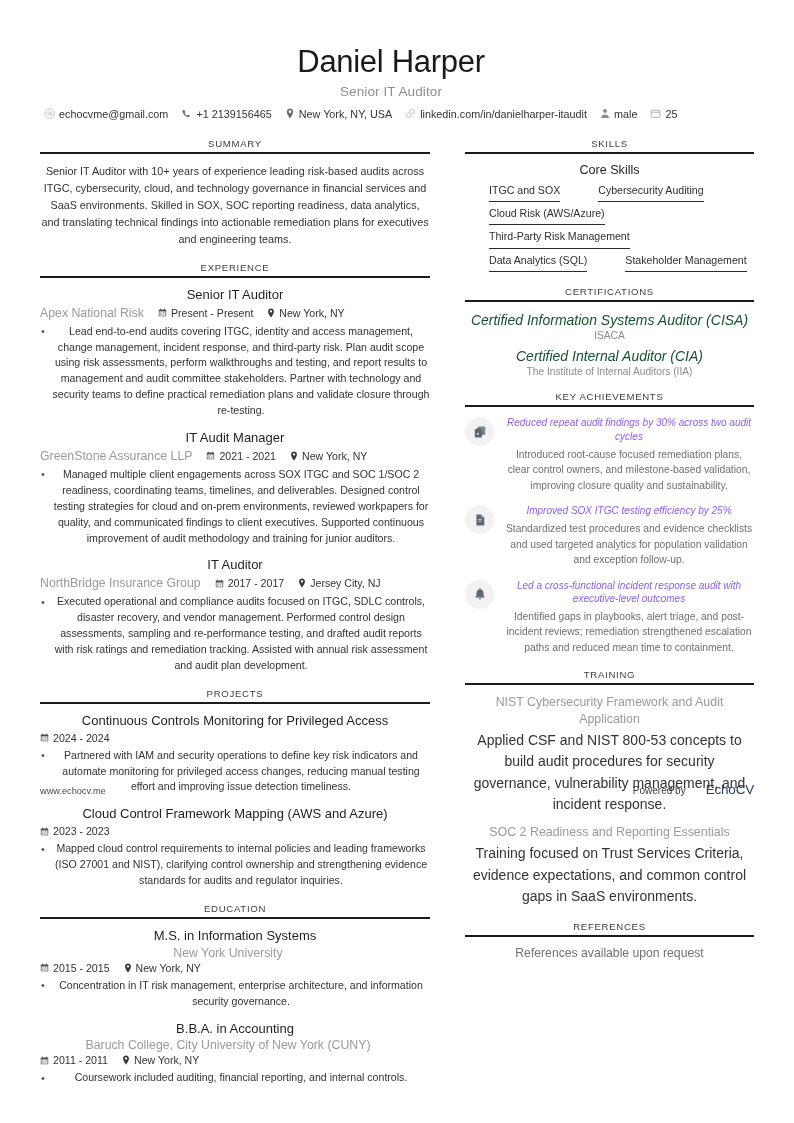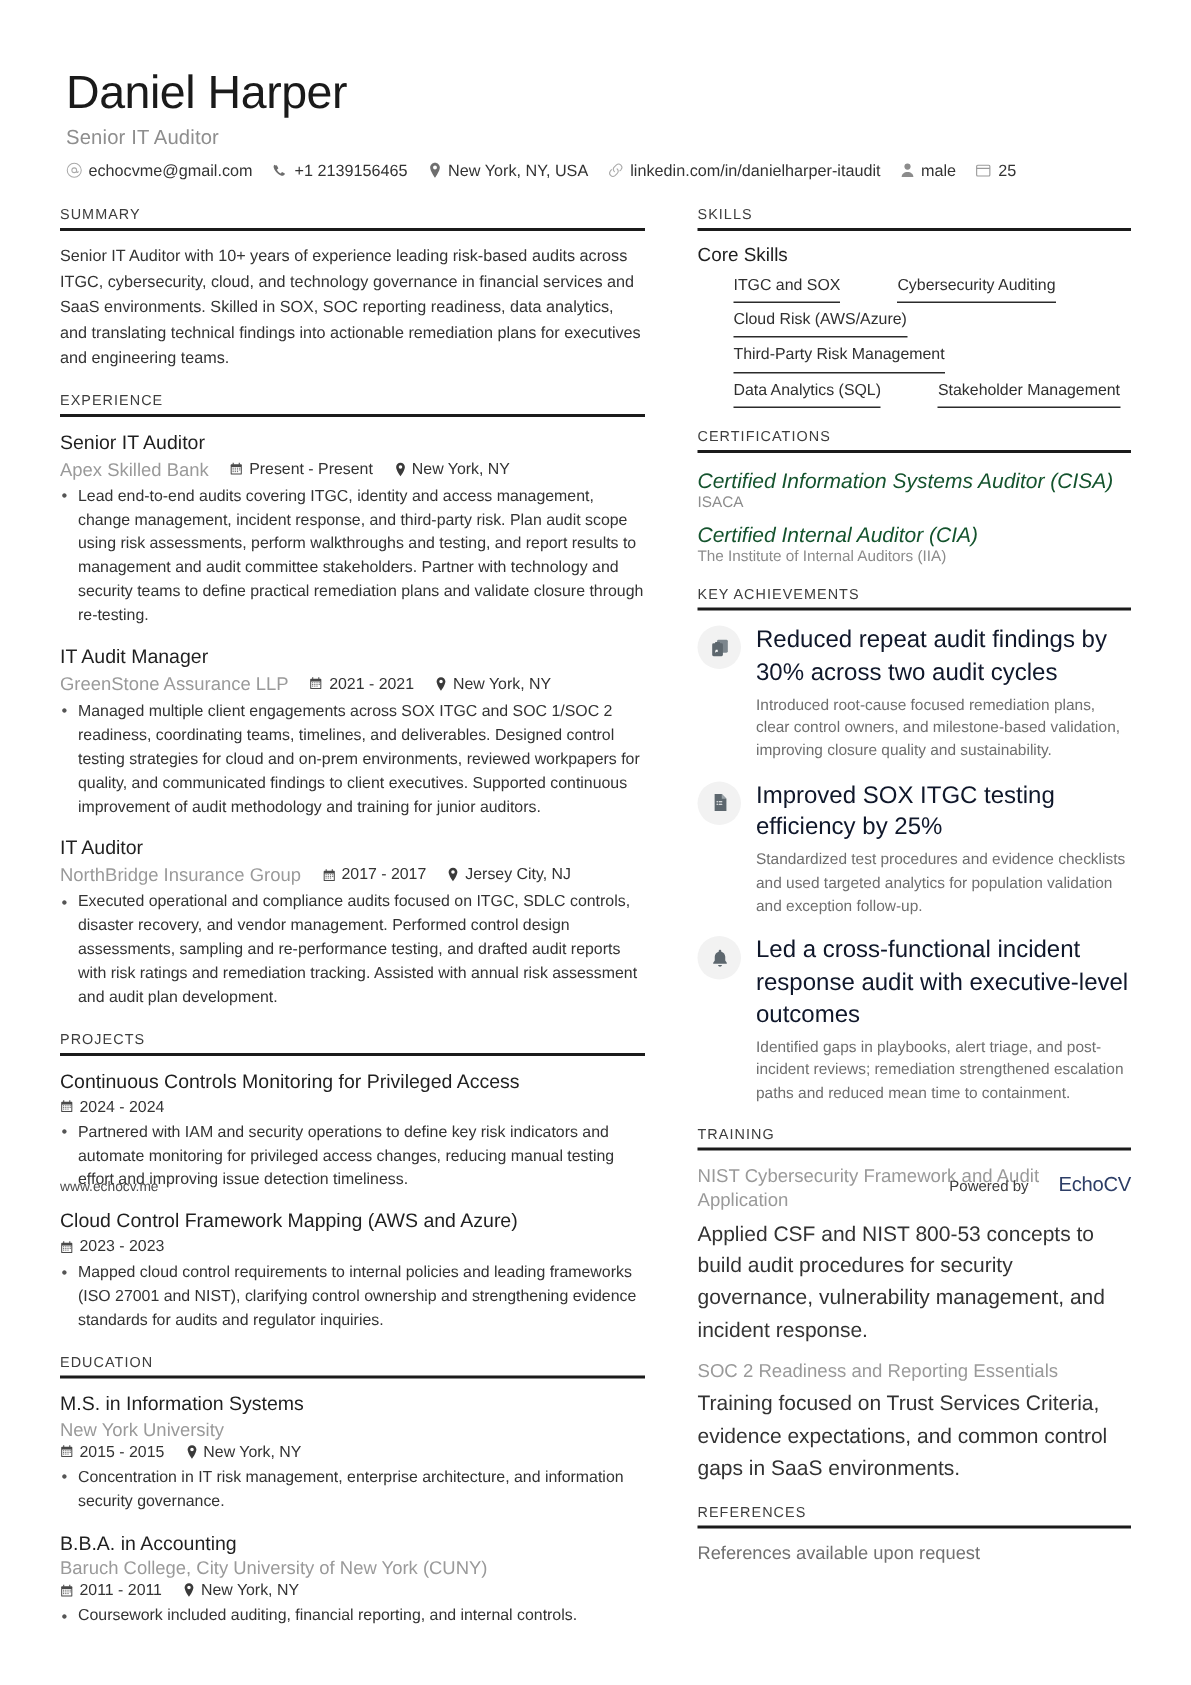--- a/index.html
+++ b/index.html
@@ -11,20 +11,21 @@
     color: #2b2b2b;
     -webkit-font-smoothing: antialiased;
   }
   .page {
     position: relative;
     width: 794px;
     height: 813px;
     padding: 40px 52px 0 40px;
     display: flex;
     flex-direction: column;
+    text-align: center;
   }
 
   
   .header { padding: 4px 4px 0 4px; }
   .name {
     font-size: 31px;
     font-weight: 400;
     letter-spacing: -0.3px;
     color: #1a1a1a;
     line-height: 1.18;
@@ -189,23 +190,24 @@
     border-radius: 50%;
     background: #f2f2f2;
     display: flex;
     align-items: center;
     justify-content: center;
     margin-top: 1px;
   }
   .ach-icon svg { display: block; }
   .ach-body { flex: 1 1 auto; }
   .ach-title {
-    font-size: 16px;
-    color: #0f172a;
+    font-size: 10px;
+    color: #8b5cf6;
     line-height: 1.32;
+    font-style: italic;
   }
   .ach-desc {
     font-size: 10.3px;
     color: #6f6f6f;
     line-height: 1.5;
     margin-top: 4px;
   }
 
   
   .training { margin-bottom: 9px; }
@@ -336,21 +338,21 @@
         <div class="summary-text">Senior IT Auditor with 10+ years of experience leading risk-based audits across ITGC, cybersecurity, cloud, and technology governance in financial services and SaaS environments. Skilled in SOX, SOC reporting readiness, data analytics, and translating technical findings into actionable remediation plans for executives and engineering teams.</div>
       </div>
 
       <div class="section">
         <div class="section-title">EXPERIENCE</div>
         <div class="section-rule"></div>
 
         <div class="entry">
           <div class="entry-title">Senior IT Auditor</div>
           <div class="entry-meta">
-            <span class="entry-org">Apex Skilled Bank</span>
+            <span class="entry-org">Apex National Risk</span>
             <span class="meta-chip">
               <span class="ic">
                   <svg width="9" height="9" viewBox="0 0 16 16">
                     <rect x="1.4" y="2.8" width="13.2" height="12" rx="1" fill="#4a4a4a"></rect>
                     <rect x="2.6" y="6" width="10.8" height="7.6" fill="#fff"></rect>
                     <path d="M3.6 7.4h1.4M6.2 7.4h1.4M8.8 7.4h1.4M11.4 7.4h1.4M3.6 9.4h1.4M6.2 9.4h1.4M8.8 9.4h1.4M11.4 9.4h1.4M3.6 11.4h1.4M6.2 11.4h1.4M8.8 11.4h1.4" stroke="#4a4a4a" stroke-width="1"></path>
                     <path d="M4.4 1v2.4M11.6 1v2.4" stroke="#4a4a4a" stroke-width="1.3"></path>
                   </svg>
                 </span>
               <span>Present - Present</span>

